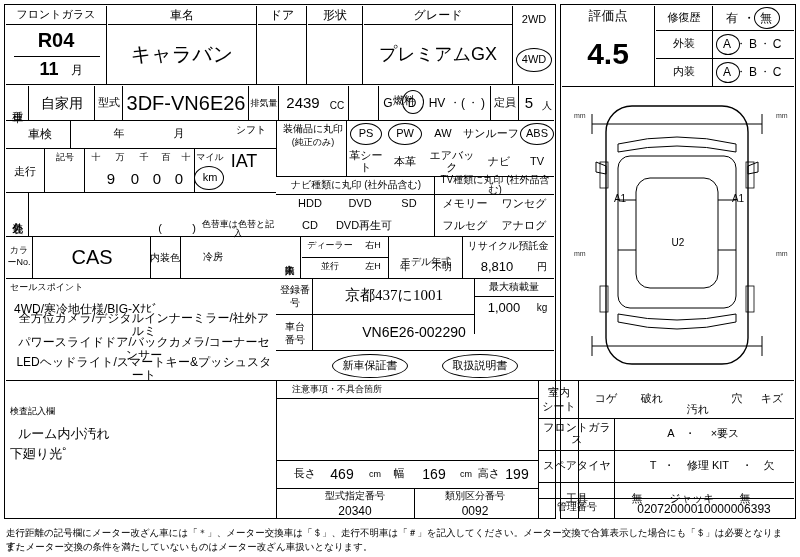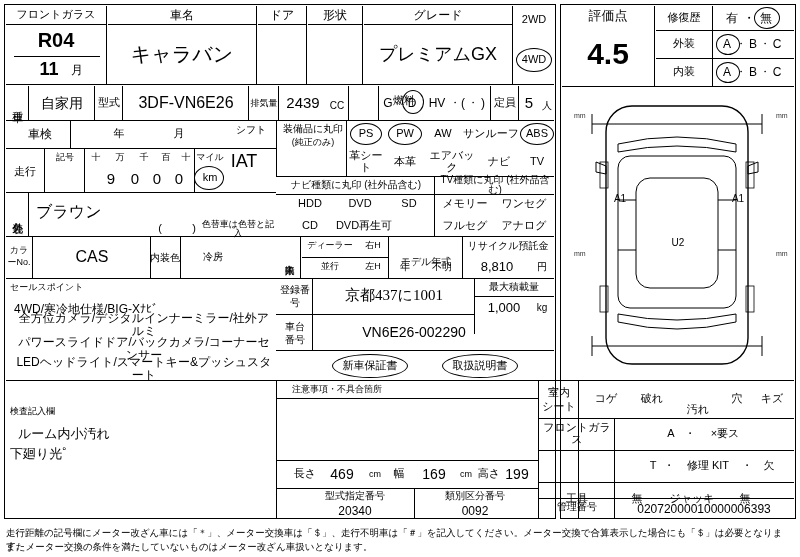--- a/index.html
+++ b/index.html
@@ -4,21 +4,21 @@
 <style>
   html,body{margin:0;padding:0;background:#fff;}
   body{width:800px;height:557px;font-family:"Liberation Sans","DejaVu Sans",sans-serif;color:#000;}
   #sheet{position:relative;width:800px;height:557px;}
   .bx{position:absolute;box-sizing:border-box;border:1px solid #000;}
   .lbl{position:absolute;box-sizing:border-box;display:flex;align-items:center;justify-content:center;text-align:center;line-height:1.05;}
   .ln{position:absolute;background:#000;}
   .c{display:flex;align-items:center;justify-content:center;text-align:center;}
   .l{justify-content:flex-start;}
   .f9{font-size:9px;} .f10{font-size:10px;} .f11{font-size:11px;} .f12{font-size:12px;}
-  .f13{font-size:13px;} .f14{font-size:14px;} .f15{font-size:15px;} .f16{font-size:16px;}
+  .f13{font-size:13px;} .f14{font-size:14px;} .f15{font-size:15px;} .f16{font-size:20px;}
   .f18{font-size:18px;} .f20{font-size:20px;} .f30{font-size:30px;}
   .b{font-weight:bold;}
   .ell{position:absolute;border:1.6px solid #000;border-radius:50%;box-sizing:border-box;}
   .vert{writing-mode:vertical-rl;text-orientation:upright;}
   .note{position:absolute;font-size:9.5px;line-height:1.35;}
   .carbox{position:absolute;box-sizing:border-box;}
   .mm{position:absolute;font-size:7px;color:#333;}
   svg{display:block;}
 </style>
 </head>
@@ -221,21 +221,20 @@
   <div class="lbl c f11" style="left:440px;top:194px;width:50px;height:20px;">メモリー</div>
   <div class="lbl c f11" style="left:496px;top:194px;width:56px;height:20px;">ワンセグ</div>
   <div class="lbl c f11" style="left:290px;top:216px;width:40px;height:20px;">CD</div>
   <div class="lbl c f11" style="left:334px;top:216px;width:60px;height:20px;">DVD再生可</div>
   <div class="lbl c f11" style="left:440px;top:216px;width:50px;height:20px;">フルセグ</div>
   <div class="lbl c f11" style="left:496px;top:216px;width:56px;height:20px;">アナログ</div>
   <div class="ln" style="left:276px;top:236px;width:278px;height:1px;"></div>
 
   <div class="lbl c f11 vert" style="left:6px;top:192px;width:22px;height:44px;">外装色</div>
   <div class="ln" style="left:28px;top:192px;width:1px;height:44px;"></div>
-  <div class="lbl l f16" style="left:36px;top:192px;width:160px;height:40px;">ブラウン</div>
   <div class="lbl c f11" style="left:154px;top:220px;width:12px;height:18px;">(</div>
   <div class="lbl c f11" style="left:188px;top:220px;width:12px;height:18px;">)</div>
   <div class="lbl c f9" style="left:200px;top:220px;width:76px;height:18px;">色替車は色替と記入</div>
   <div class="ln" style="left:6px;top:236px;width:270px;height:1px;"></div>
 
   <div class="lbl c f9" style="left:6px;top:236px;width:26px;height:42px;line-height:1.3;">
       <span>カラーNo.</span>
     </div>
   <div class="ln" style="left:32px;top:236px;width:1px;height:42px;"></div>
   <div class="lbl c f16" style="left:34px;top:236px;width:116px;height:42px;">CAS</div>
@@ -314,20 +313,21 @@
   <div class="lbl c f11" style="left:756px;top:380px;width:32px;height:38px;">キズ</div>
   <div class="ln" style="left:538px;top:418px;width:256px;height:1px;"></div>
 
   <div class="lbl c f11" style="left:540px;top:418px;width:74px;height:32px;">フロントガラス</div>
   <div class="ln" style="left:614px;top:418px;width:1px;height:101px;"></div>
   <div class="lbl c f11" style="left:660px;top:418px;width:22px;height:32px;">A</div>
   <div class="lbl c f11" style="left:682px;top:418px;width:16px;height:32px;">・</div>
   <div class="lbl c f11" style="left:700px;top:418px;width:50px;height:32px;">×要ス</div>
   <div class="ln" style="left:538px;top:450px;width:256px;height:1px;"></div>
 
+  <div class="lbl c f11" style="left:540px;top:450px;width:74px;height:32px;">スペアタイヤ</div>
   <div class="lbl c f11" style="left:644px;top:450px;width:18px;height:32px;">T</div>
   <div class="lbl c f11" style="left:662px;top:450px;width:14px;height:32px;">・</div>
   <div class="lbl c f11" style="left:676px;top:450px;width:64px;height:32px;">修理 KIT</div>
   <div class="lbl c f11" style="left:740px;top:450px;width:14px;height:32px;">・</div>
   <div class="lbl c f11" style="left:756px;top:450px;width:26px;height:32px;">欠</div>
   <div class="ln" style="left:538px;top:482px;width:256px;height:1px;"></div>
 
   <div class="lbl c f11" style="left:540px;top:482px;width:74px;height:34px;">工具</div>
   <div class="lbl c f11" style="left:624px;top:482px;width:26px;height:34px;">無</div>
   <div class="lbl c f11" style="left:664px;top:482px;width:56px;height:34px;">ジャッキ</div>

